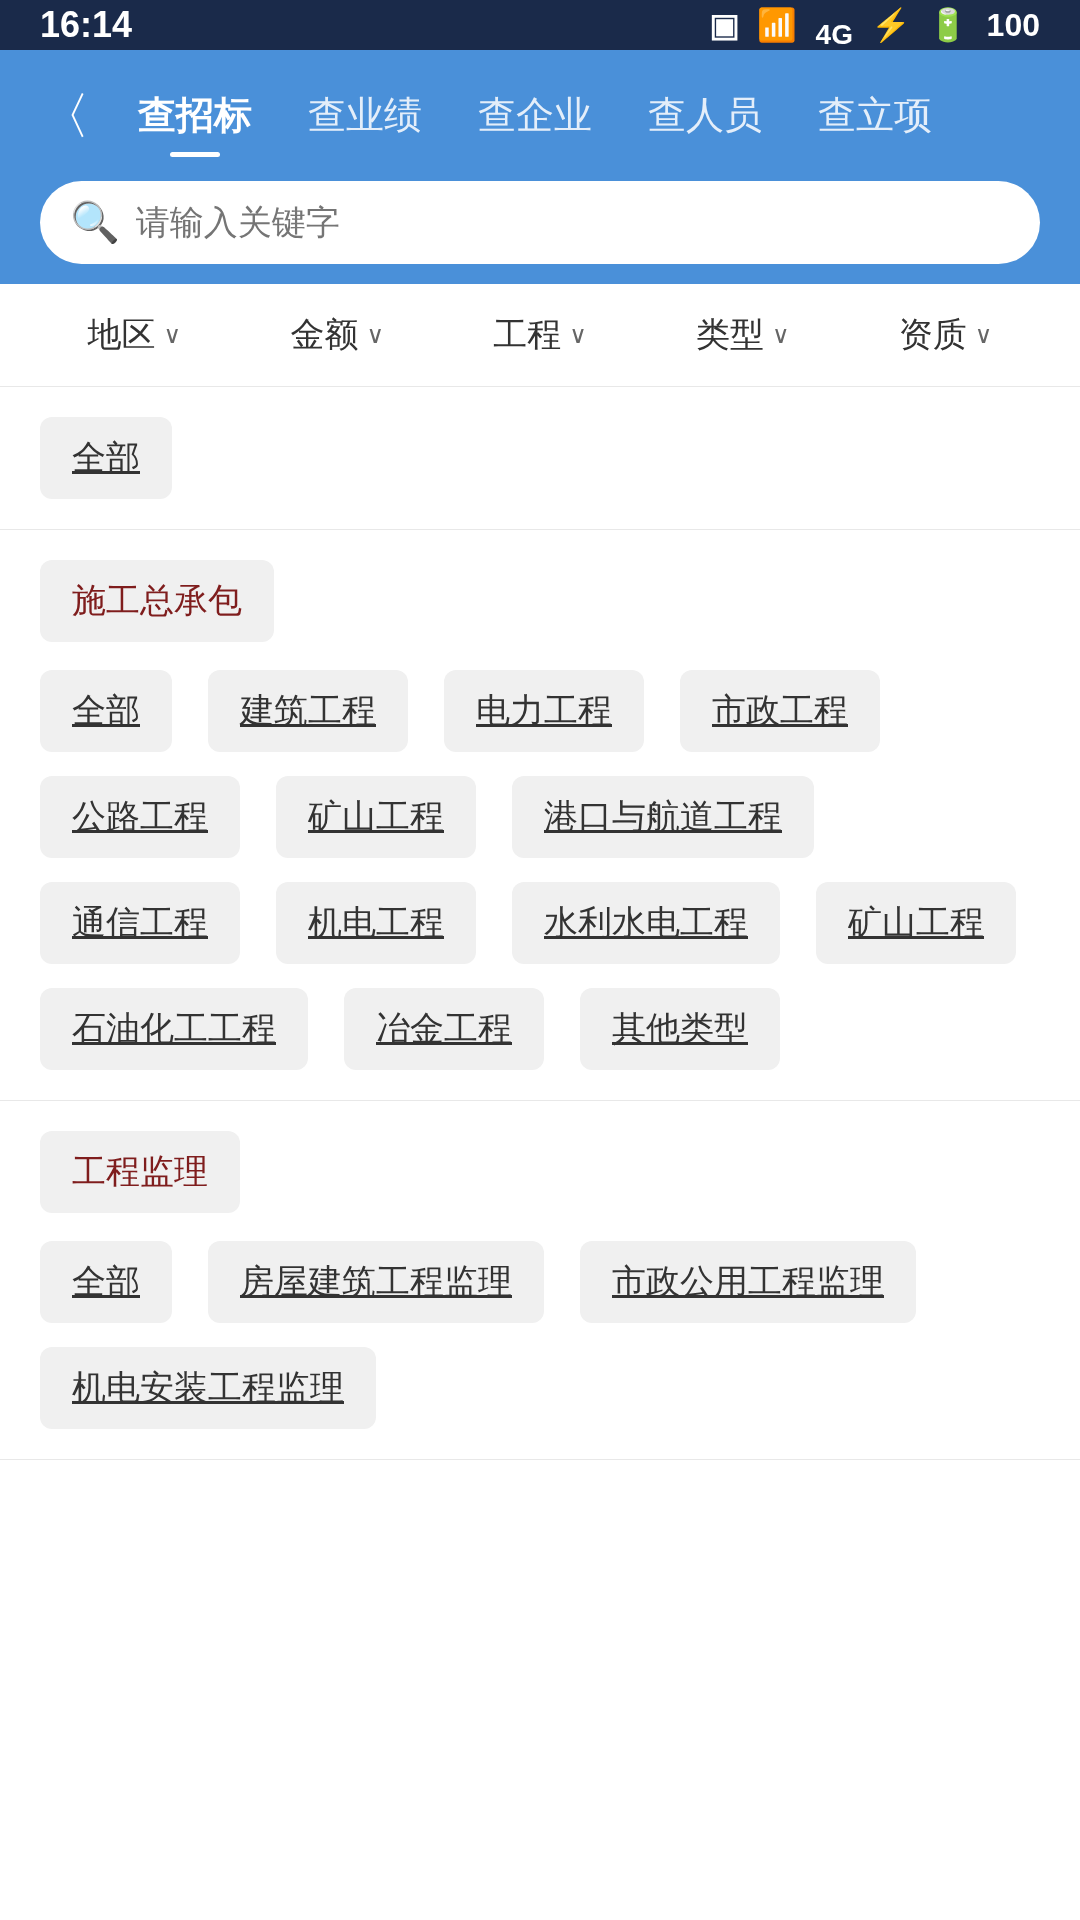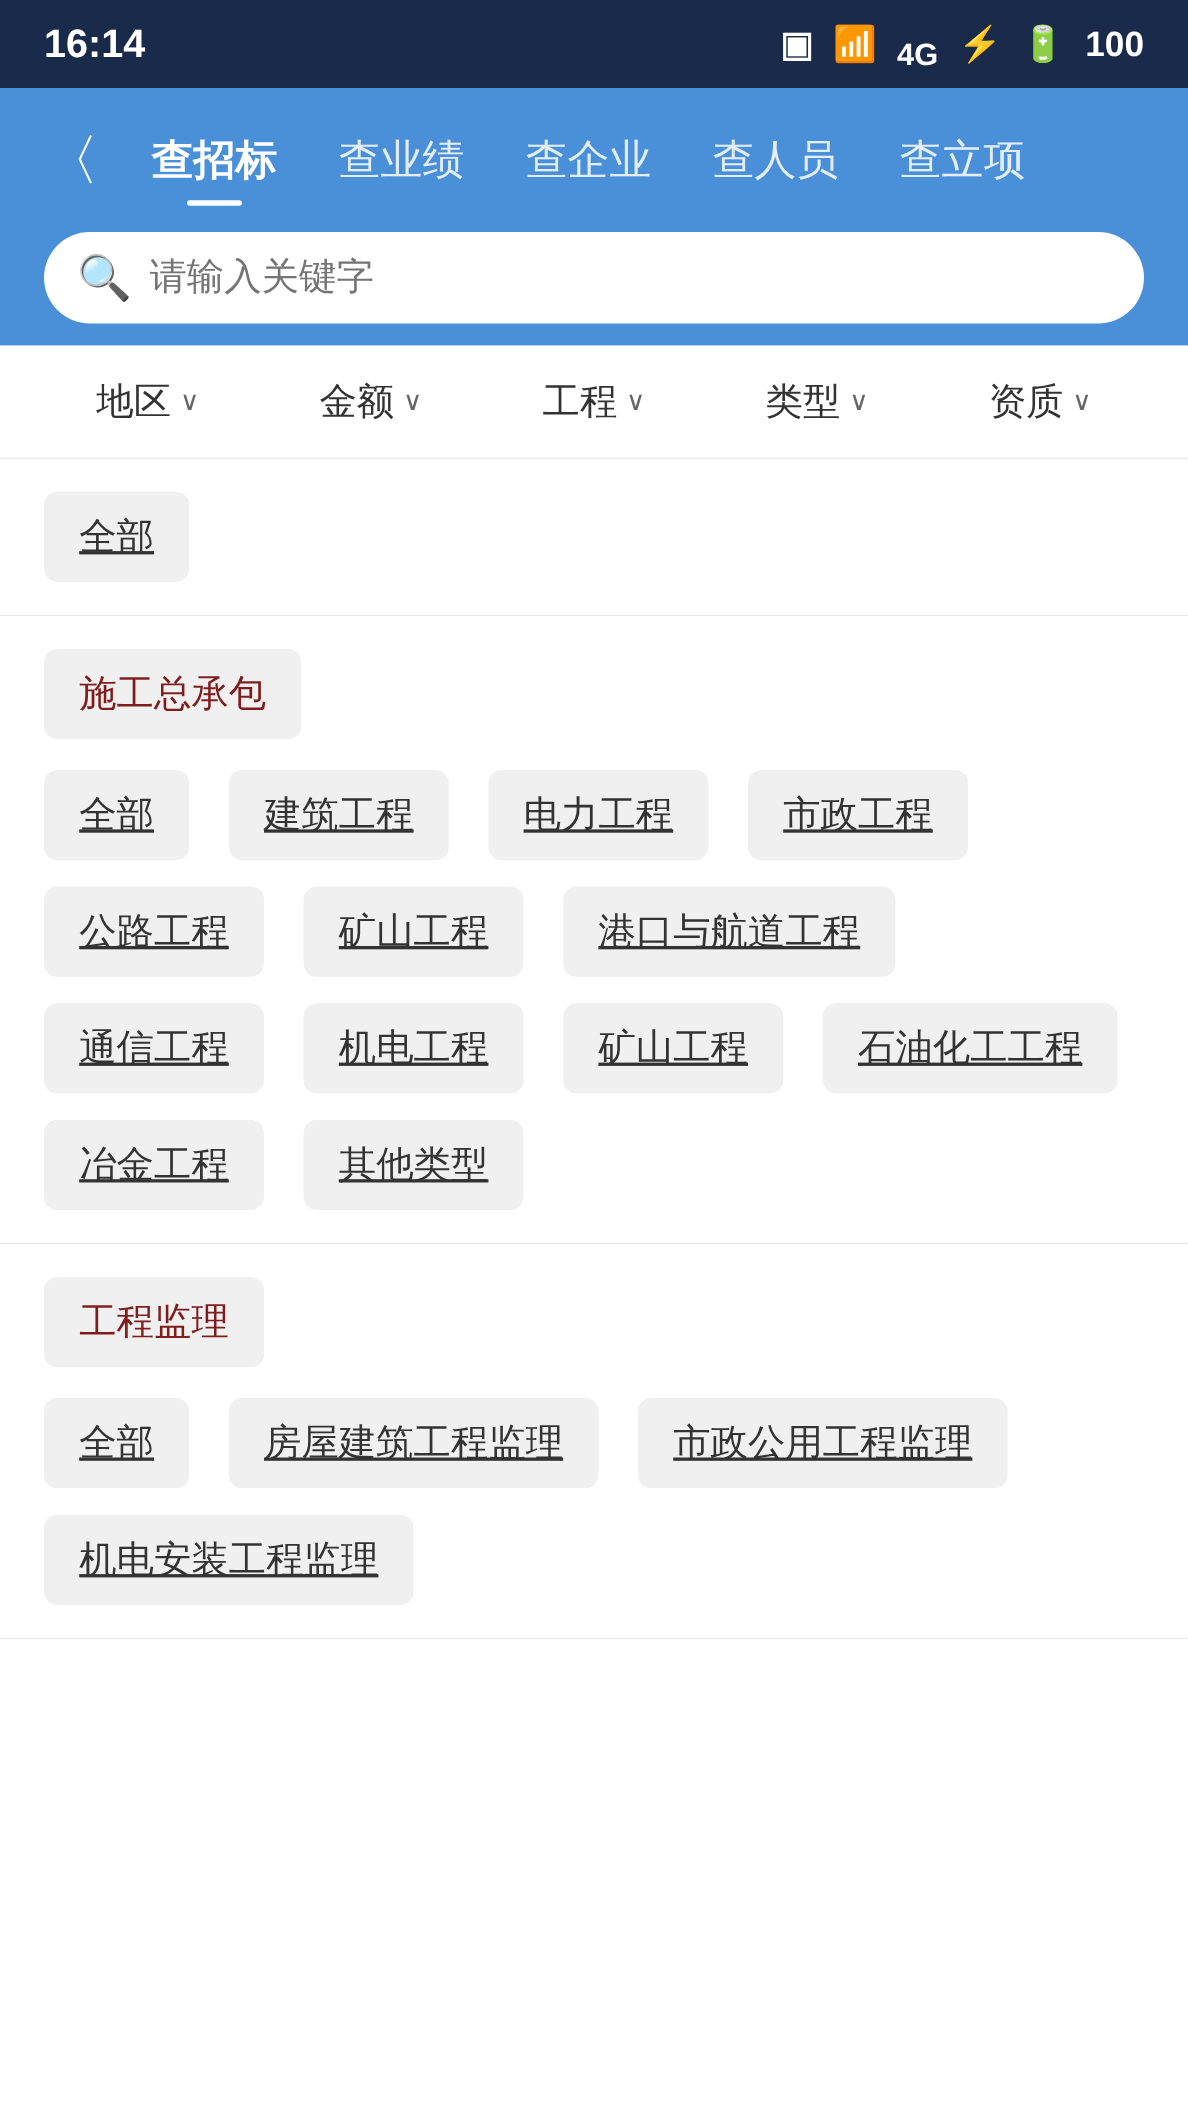--- a/index.html
+++ b/index.html
@@ -13,21 +13,21 @@
     }
 
     
     .status-bar {
       background: #1a2a4a;
       color: #fff;
       display: flex;
       justify-content: space-between;
       align-items: center;
       padding: 0 40px;
-      height: 80px;
+      height: 50px;
       font-size: 36px;
       font-weight: 600;
     }
     .status-right {
       display: flex;
       align-items: center;
       gap: 18px;
     }
     .status-right span { font-size: 32px; }
 
@@ -228,20 +228,21 @@
   <div class="tags-grid">
     <div class="tag">全部</div>
     <div class="tag">建筑工程</div>
     <div class="tag">电力工程</div>
     <div class="tag">市政工程</div>
     <div class="tag">公路工程</div>
     <div class="tag">矿山工程</div>
     <div class="tag">港口与航道工程</div>
     <div class="tag">通信工程</div>
     <div class="tag">机电工程</div>
+    <div class="tag">水利水电工程</div>
     <div class="tag">矿山工程</div>
     <div class="tag">石油化工工程</div>
     <div class="tag">冶金工程</div>
     <div class="tag">其他类型</div>
   </div>
 </div>
 
 <div class="category-section">
   <div class="category-header">
     <span class="section-title">工程监理</span>

